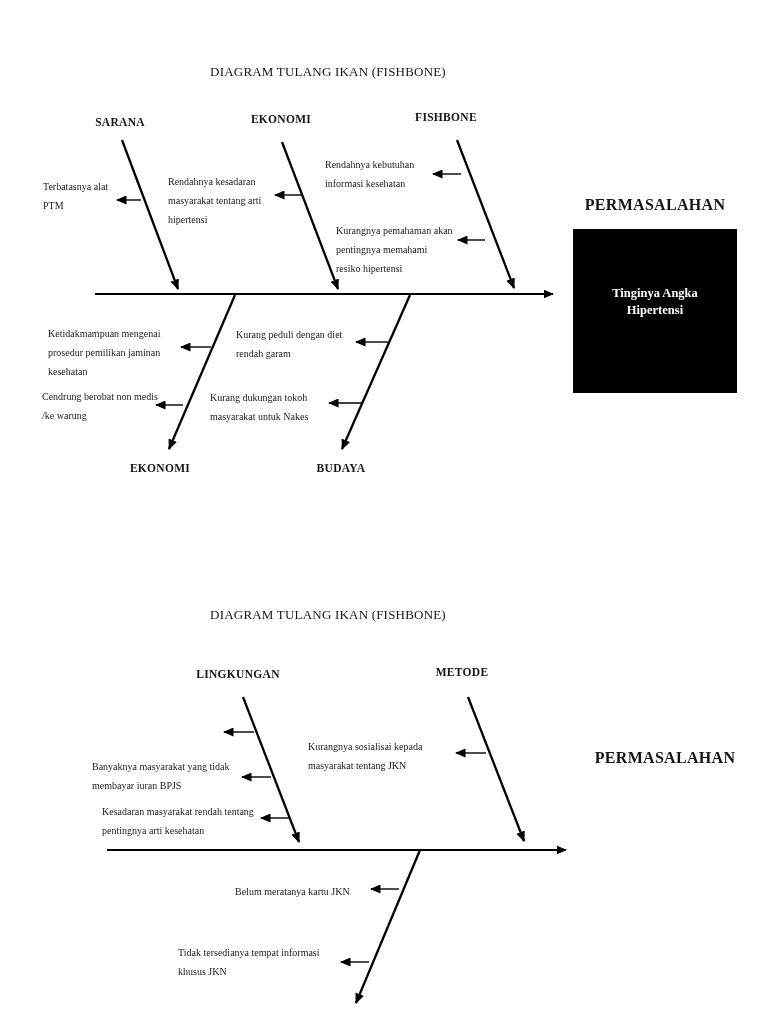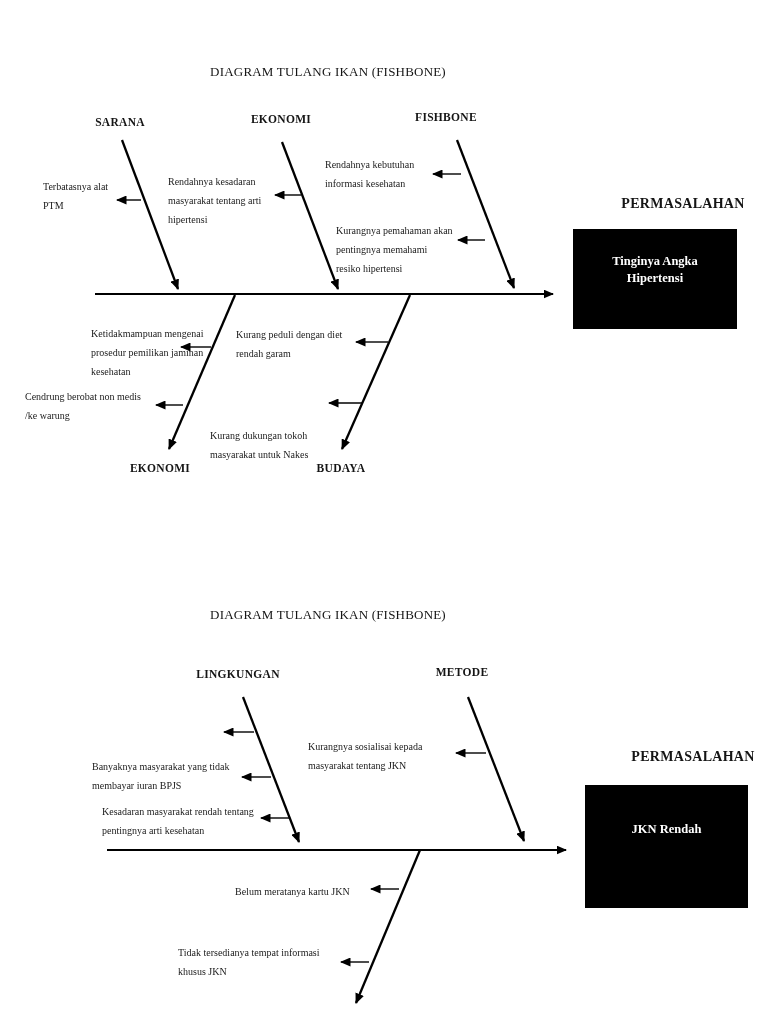--- a/index.html
+++ b/index.html
@@ -10,30 +10,30 @@
   }
   .lines-svg{position:absolute;left:0;top:0;width:768px;height:1024px;}
   .title{
     position:absolute;left:0;width:656px;text-align:center;
     font-weight:normal;font-size:13px;letter-spacing:.2px;color:#151515;
   }
   .cat{
     position:absolute;transform:translateX(-50%);
     font-weight:bold;font-size:11.5px;letter-spacing:.3px;color:#151515;white-space:nowrap;
   }
-  .perm{font-size:14px;margin-left:28px;}
+  .perm{font-size:16px;}
   .cause{
     position:absolute;font-size:10px;line-height:19px;color:#1a1a1a;white-space:nowrap;
   }
   .pbox{
     position:absolute;background:#000;color:#fff;
     display:flex;align-items:center;justify-content:center;text-align:center;
     font-weight:bold;font-size:12.5px;line-height:17px;
   }
-  .pbox1{left:573px;top:229px;width:164px;height:100px;padding-bottom:18px;box-sizing:border-box;}
+  .pbox1{left:573px;top:229px;width:164px;height:164px;padding-bottom:18px;box-sizing:border-box;}
   .pbox2{left:585px;top:785px;width:163px;height:123px;padding-bottom:34px;box-sizing:border-box;}
   svg line{stroke:#000;}
   .spine{stroke-width:2px;}
   .bone{stroke-width:2.3px;}
   .carrow{stroke-width:1.4px;}
 </style>
 </head>
 <body>
 
 <div class="page">
@@ -78,38 +78,35 @@
   <div class="cat" style="left:281px;top:113px;">EKONOMI</div>
   <div class="cat" style="left:446px;top:111px;">FISHBONE</div>
   <div class="cat" style="left:160px;top:462px;">EKONOMI</div>
   <div class="cat" style="left:341px;top:462px;">BUDAYA</div>
   <div class="cat perm" style="left:655px;top:196px;">PERMASALAHAN</div>
 
   <div class="cause" style="left:43px;top:177px;">Terbatasnya alat<br>PTM</div>
   <div class="cause" style="left:168px;top:172px;">Rendahnya kesadaran<br>masyarakat tentang arti<br>hipertensi</div>
   <div class="cause" style="left:325px;top:155px;">Rendahnya kebutuhan<br>informasi kesehatan</div>
   <div class="cause" style="left:336px;top:221px;">Kurangnya pemahaman akan<br>pentingnya memahami<br>resiko hipertensi</div>
-  <div class="cause" style="left:48px;top:324px;margin-left:43px;">Ketidakmampuan mengenai<br>prosedur pemilikan jaminan<br>kesehatan</div>
-  <div class="cause" style="left:25px;top:387px;">Cendrung berobat non medis<br>/ke warung</div>
+  <div class="cause" style="left:48px;top:324px;">Ketidakmampuan mengenai<br>prosedur pemilikan jaminan<br>kesehatan</div>
+  <div class="cause" style="left:42px;top:387px;">Cendrung berobat non medis<br>/ke warung</div>
   <div class="cause" style="left:236px;top:325px;">Kurang peduli dengan diet<br>rendah garam</div>
-  <div class="cause" style="left:210px;top:388px;margin-top:38px;">Kurang dukungan tokoh<br>masyarakat untuk Nakes</div>
+  <div class="cause" style="left:210px;top:388px;">Kurang dukungan tokoh<br>masyarakat untuk Nakes</div>
 
   <div class="pbox pbox1">
     <div>Tinginya Angka<br>Hipertensi</div>
   </div>
 
   <div class="title" style="top:607px;">DIAGRAM TULANG IKAN (FISHBONE)</div>
 
   <div class="cat" style="left:238px;top:668px;">LINGKUNGAN</div>
   <div class="cat" style="left:462px;top:666px;">METODE</div>
   <div class="cat perm" style="left:665px;top:749px;">PERMASALAHAN</div>
 
   <div class="cause" style="left:92px;top:757px;">Banyaknya masyarakat yang tidak<br>membayar iuran BPJS</div>
   <div class="cause" style="left:102px;top:802px;">Kesadaran masyarakat rendah tentang<br>pentingnya arti kesehatan</div>
   <div class="cause" style="left:308px;top:737px;">Kurangnya sosialisai kepada<br>masyarakat tentang JKN</div>
   <div class="cause" style="left:235px;top:882px;">Belum meratanya kartu JKN</div>
   <div class="cause" style="left:178px;top:943px;">Tidak tersedianya tempat informasi<br>khusus JKN</div>
 
-  <div class="pbox pbox2">
-    <div>JKN Rendah</div>
-  </div>
 
 </div>
 
 </body></html>

